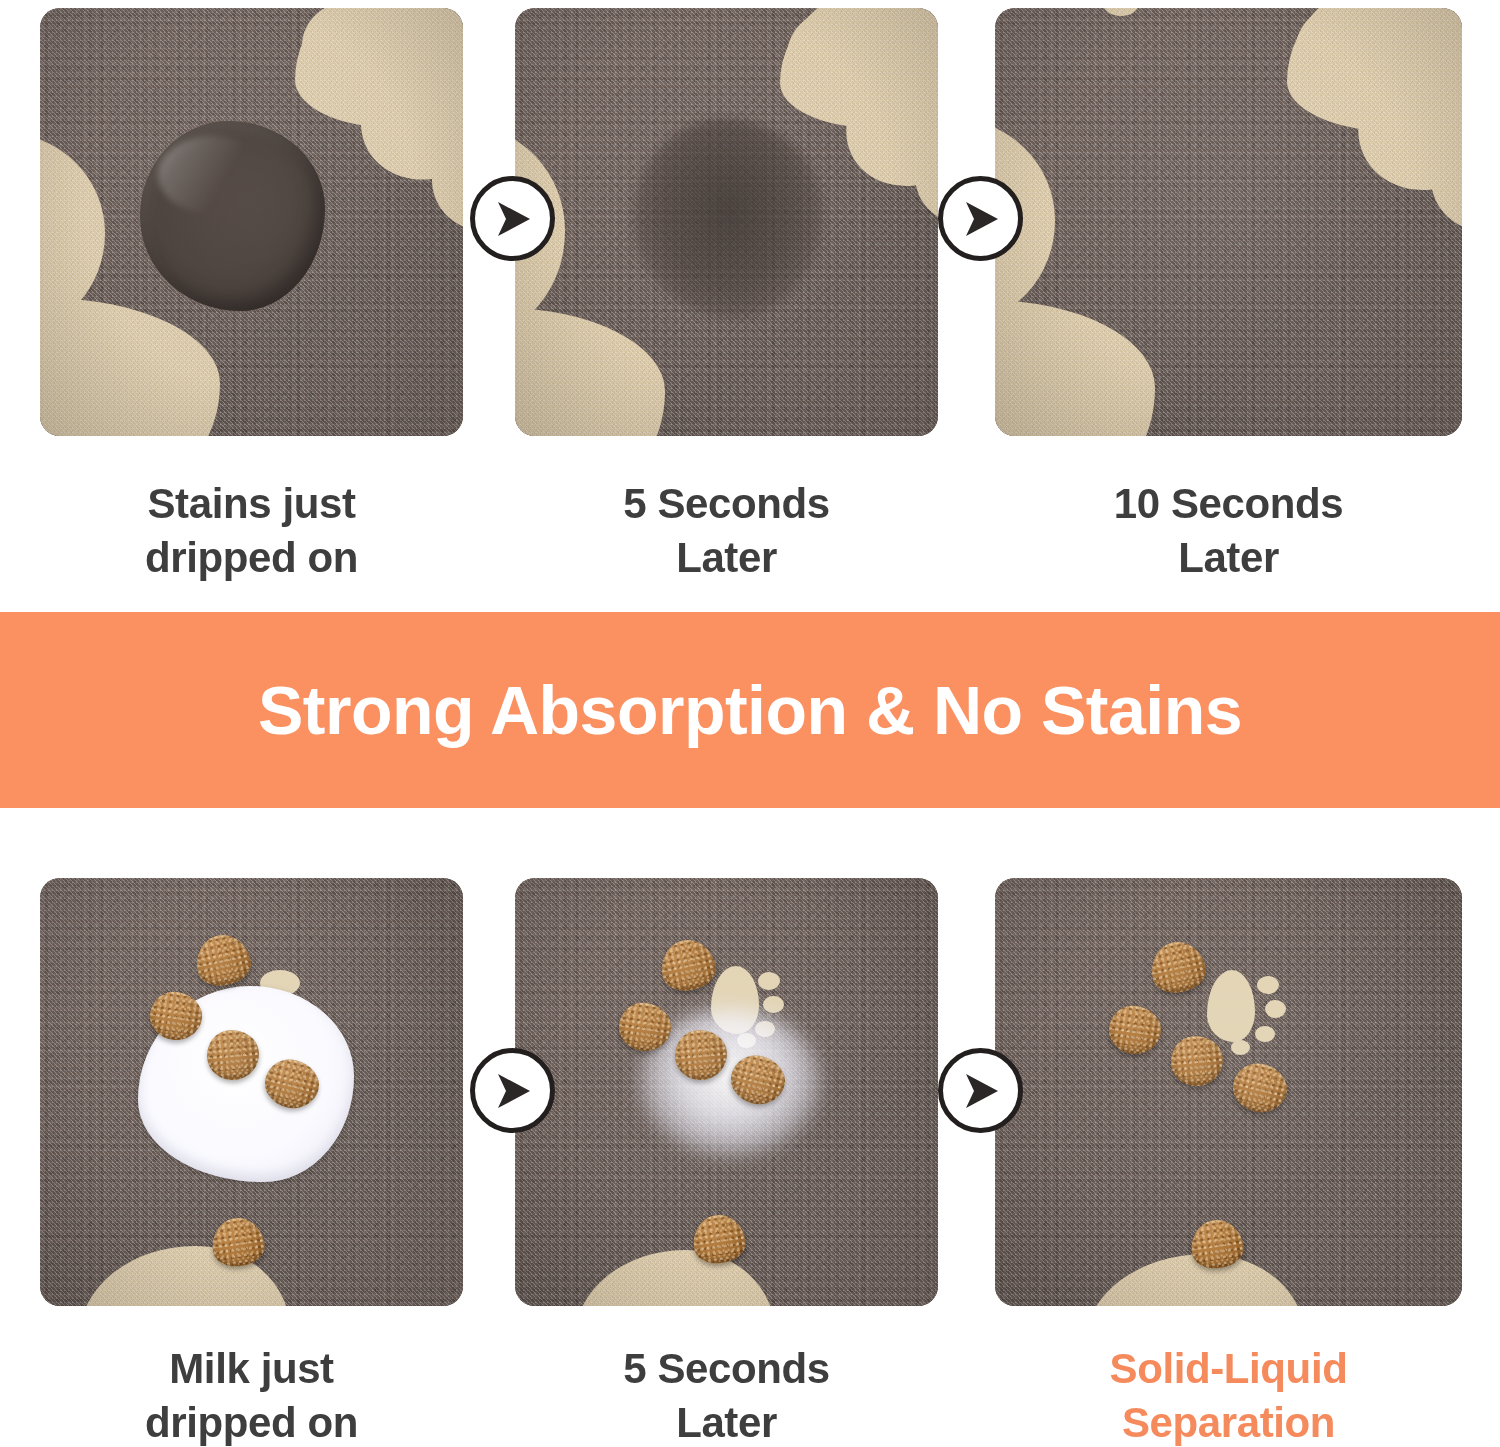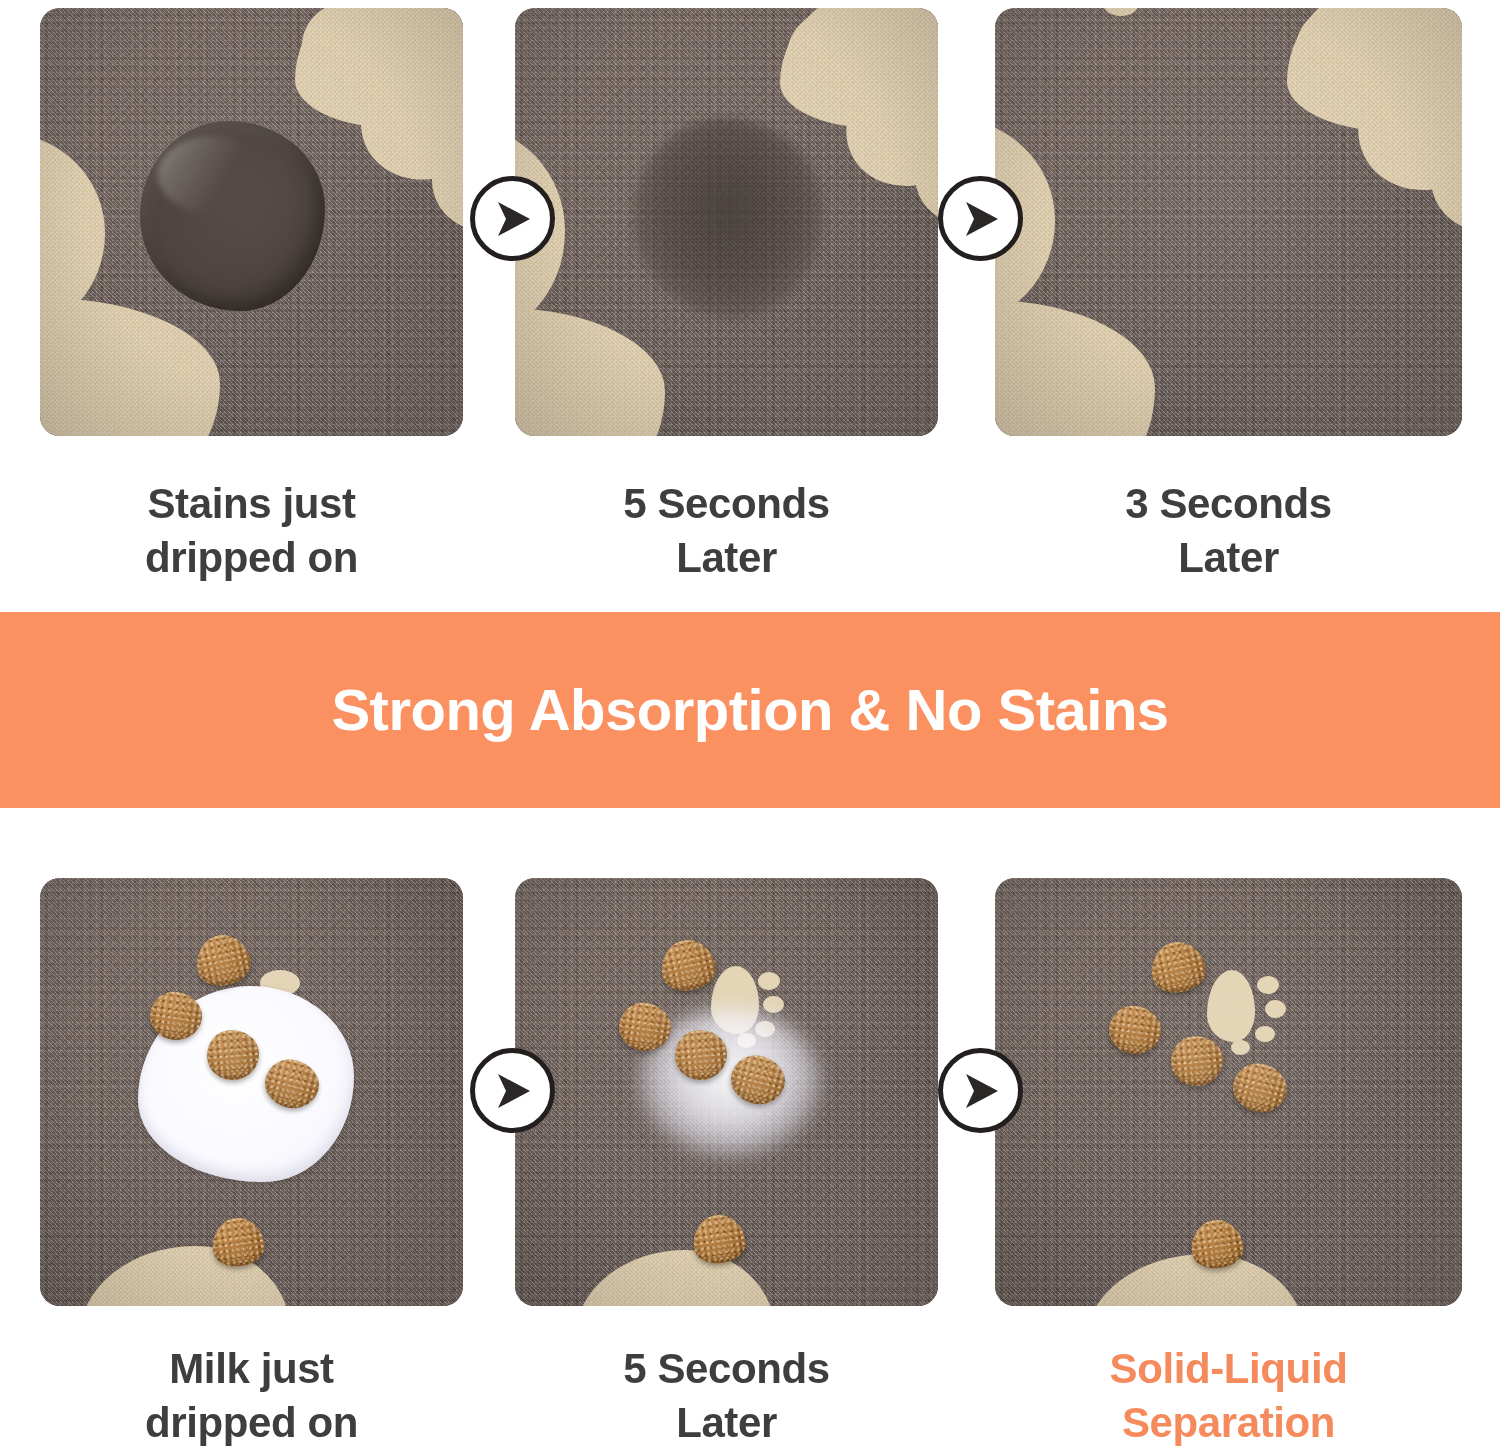--- a/index.html
+++ b/index.html
@@ -144,21 +144,21 @@
   
   .banner{
     position:absolute;
     left:0;width:1500px;
     background:#fb9061;
     display:flex;align-items:center;justify-content:center;
   }
   .banner-text{
     color:#ffffff;
     font-weight:bold;
-    font-size:58px;
+    font-size:68px;
     letter-spacing:-0.5px;
     line-height:1;
     text-align:center;
     white-space:nowrap;
   }
 </style>
 </head>
 <body>
 
 <div class="stage">
@@ -217,21 +217,21 @@
   <div class="arrow" style="left:938px;top:176px;">
     <svg width="48" height="48" viewBox="0 0 48 48" aria-hidden="true">
       <path d="M9 7 L41 24 L9 41 L17 24 Z" fill="#2b2726"></path>
     </svg>
   </div>
 
   <div class="caption" style="left:40px;top:477px;width:423px;">Stains just
 dripped on</div>
   <div class="caption" style="left:515px;top:477px;width:423px;">5 Seconds
 Later</div>
-  <div class="caption" style="left:995px;top:477px;width:467px;">3 Seconds
+  <div class="caption" style="left:995px;top:477px;width:467px;">10 Seconds
 Later</div>
 
   <div class="banner" style="top:612px;height:196px;">
     <div class="banner-text">Strong Absorption &amp; No Stains</div>
   </div>
 
   <div class="tile" style="left:40px;top:878px;width:423px;height:428px;">
     <div class="matbase"></div>
     <div class="beigeblob" style="left:40px;top:368px;width:210px;height:120px;border-radius:55% 45% 40% 60% / 75% 70% 30% 25%;"></div>
     <div class="bone-grain"></div>

